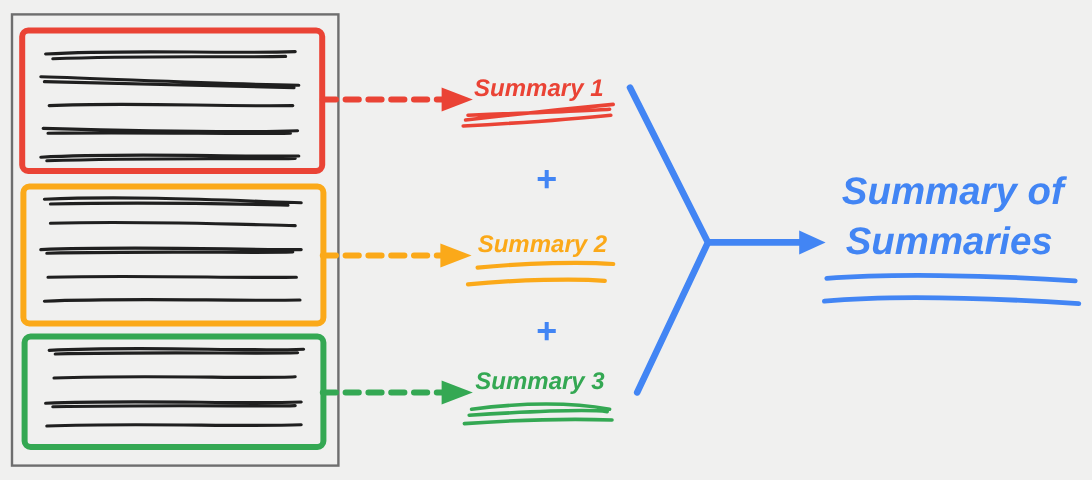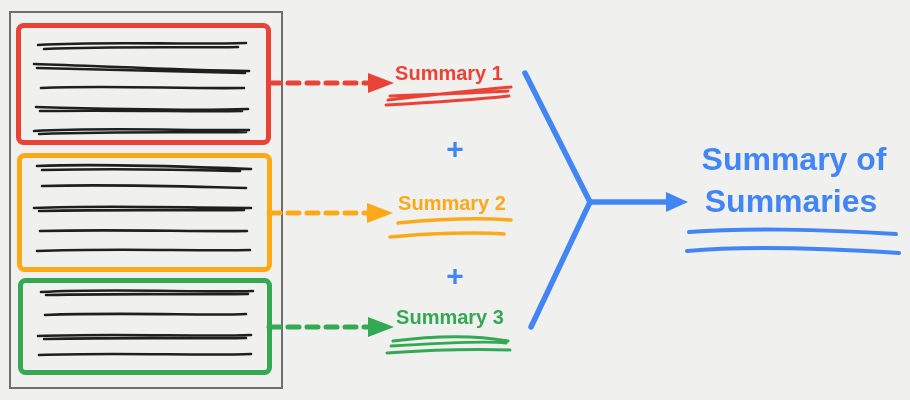--- a/index.html
+++ b/index.html
@@ -1,21 +1,21 @@
 <!DOCTYPE html>
 <html style="--c-red: #ea4335; --c-orange: #fba919; --c-green: #34a853; --c-blue: #4285f4; --c-ink: #1f1f1f; --c-frame: #6e6e6e; --c-background: #f0f0ef;"><head>
 <meta charset="utf-8">
 <style>
   html,body{margin:0;padding:0;}
   body{
     width:910px;height:400px;overflow:hidden;
     background:var(--c-background,#f0f0ef);
     font-family:"Liberation Sans",sans-serif;
   }
-  .stage{position:relative;width:758px;height:400px;}
+  .stage{position:relative;width:758px;height:400px;font-style:italic;}
   svg{display:block;}
   .line{fill:none;stroke-linecap:round;stroke-linejoin:round;}
   .stroke-red{stroke:var(--c-red);}
   .stroke-orange{stroke:var(--c-orange);}
   .stroke-green{stroke:var(--c-green);}
   .stroke-blue{stroke:var(--c-blue);}
   .stroke-ink{stroke:var(--c-ink);}
   .stroke-frame{stroke:var(--c-frame);}
   .fill-red{fill:var(--c-red);}
   .fill-orange{fill:var(--c-orange);}

